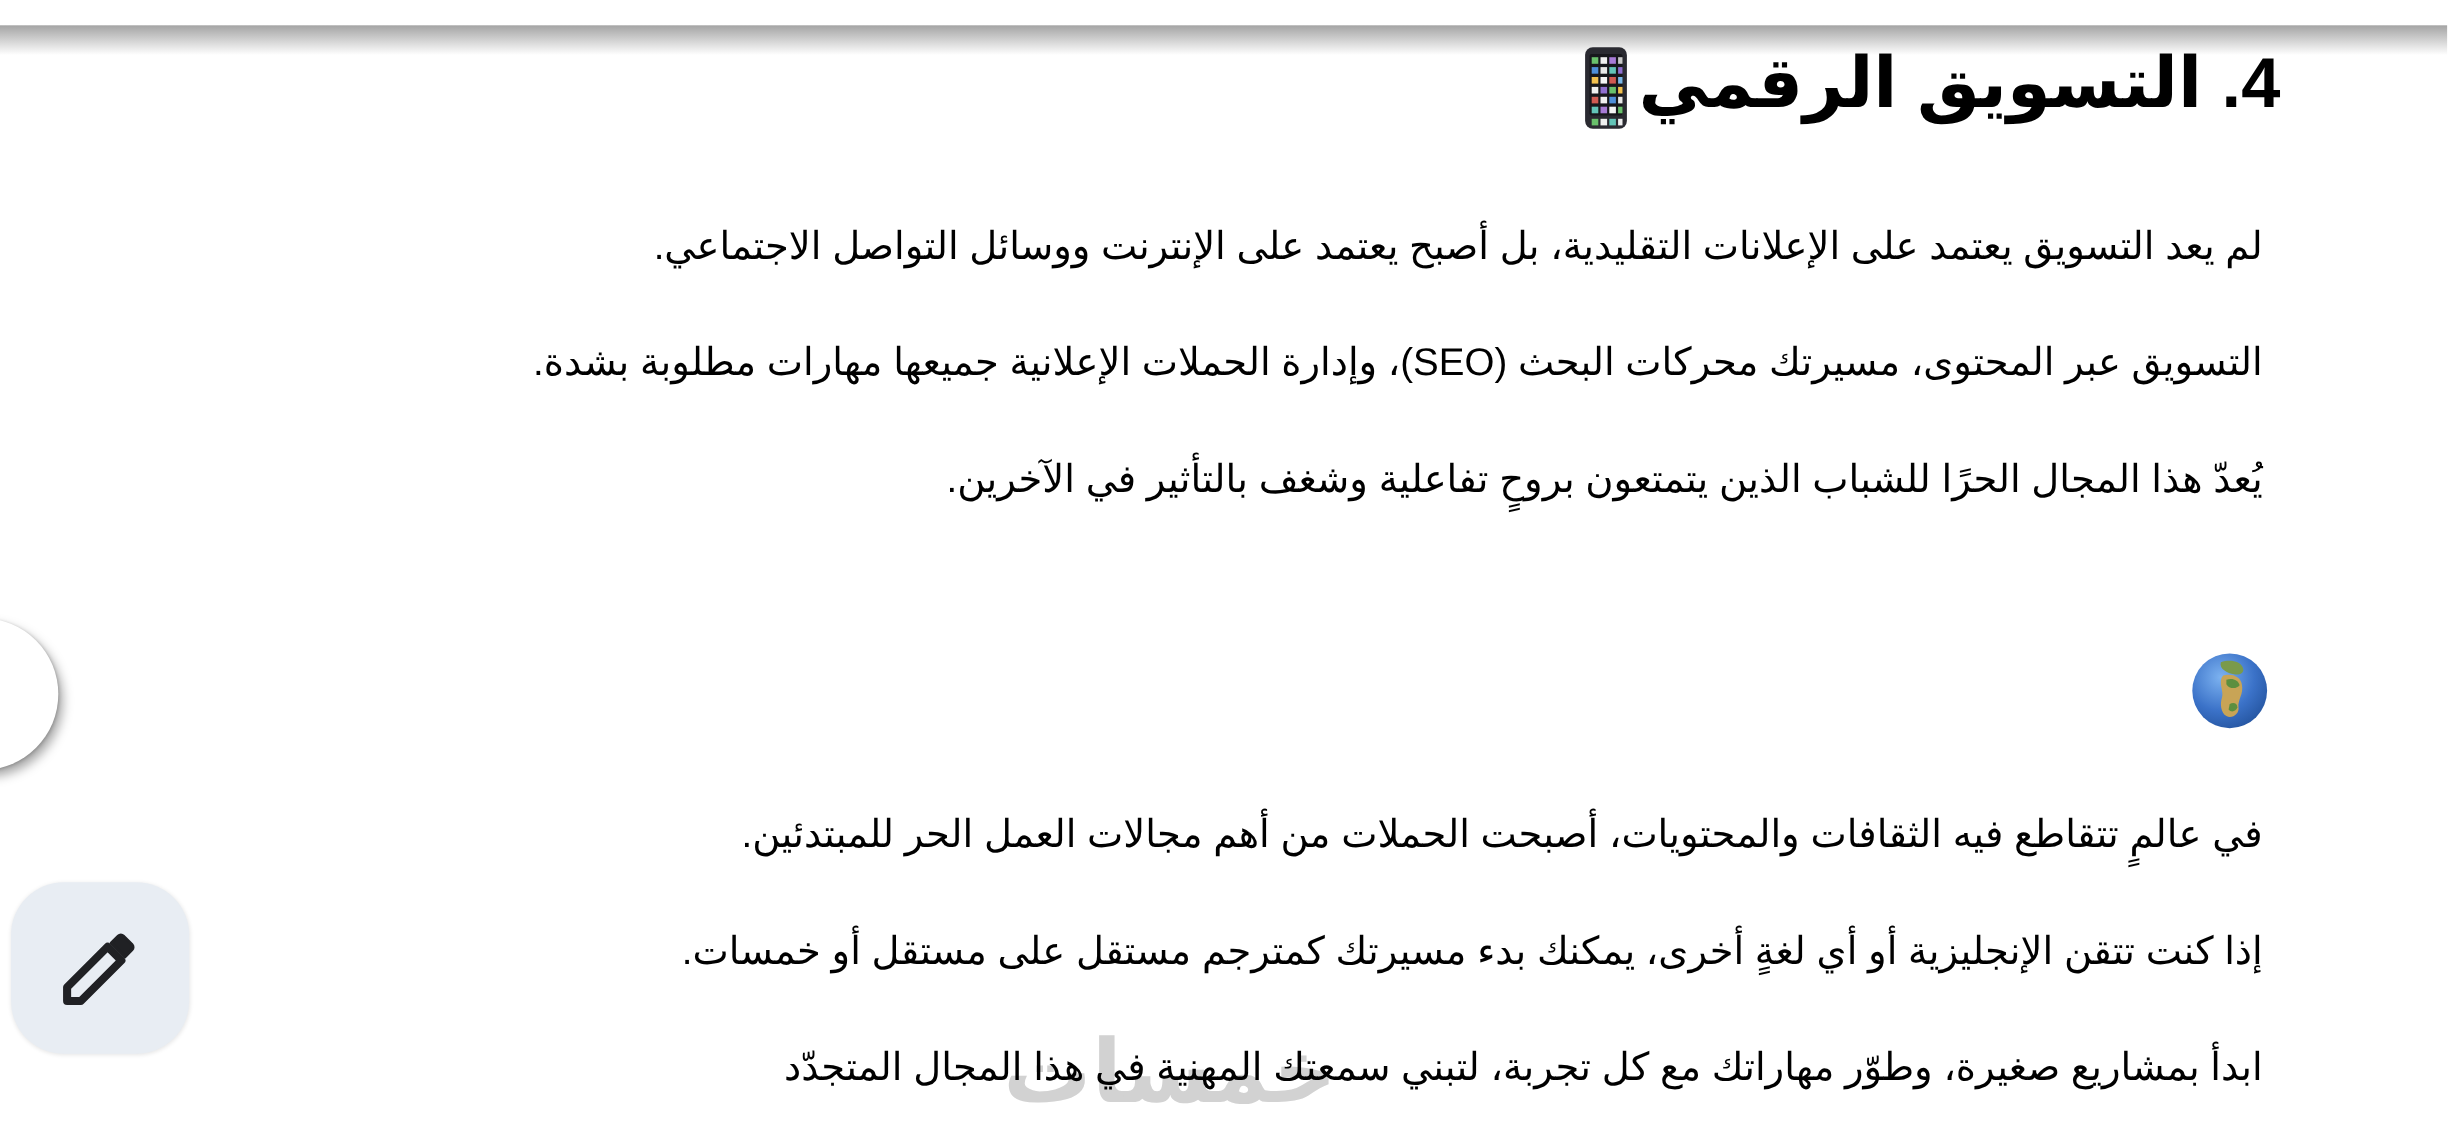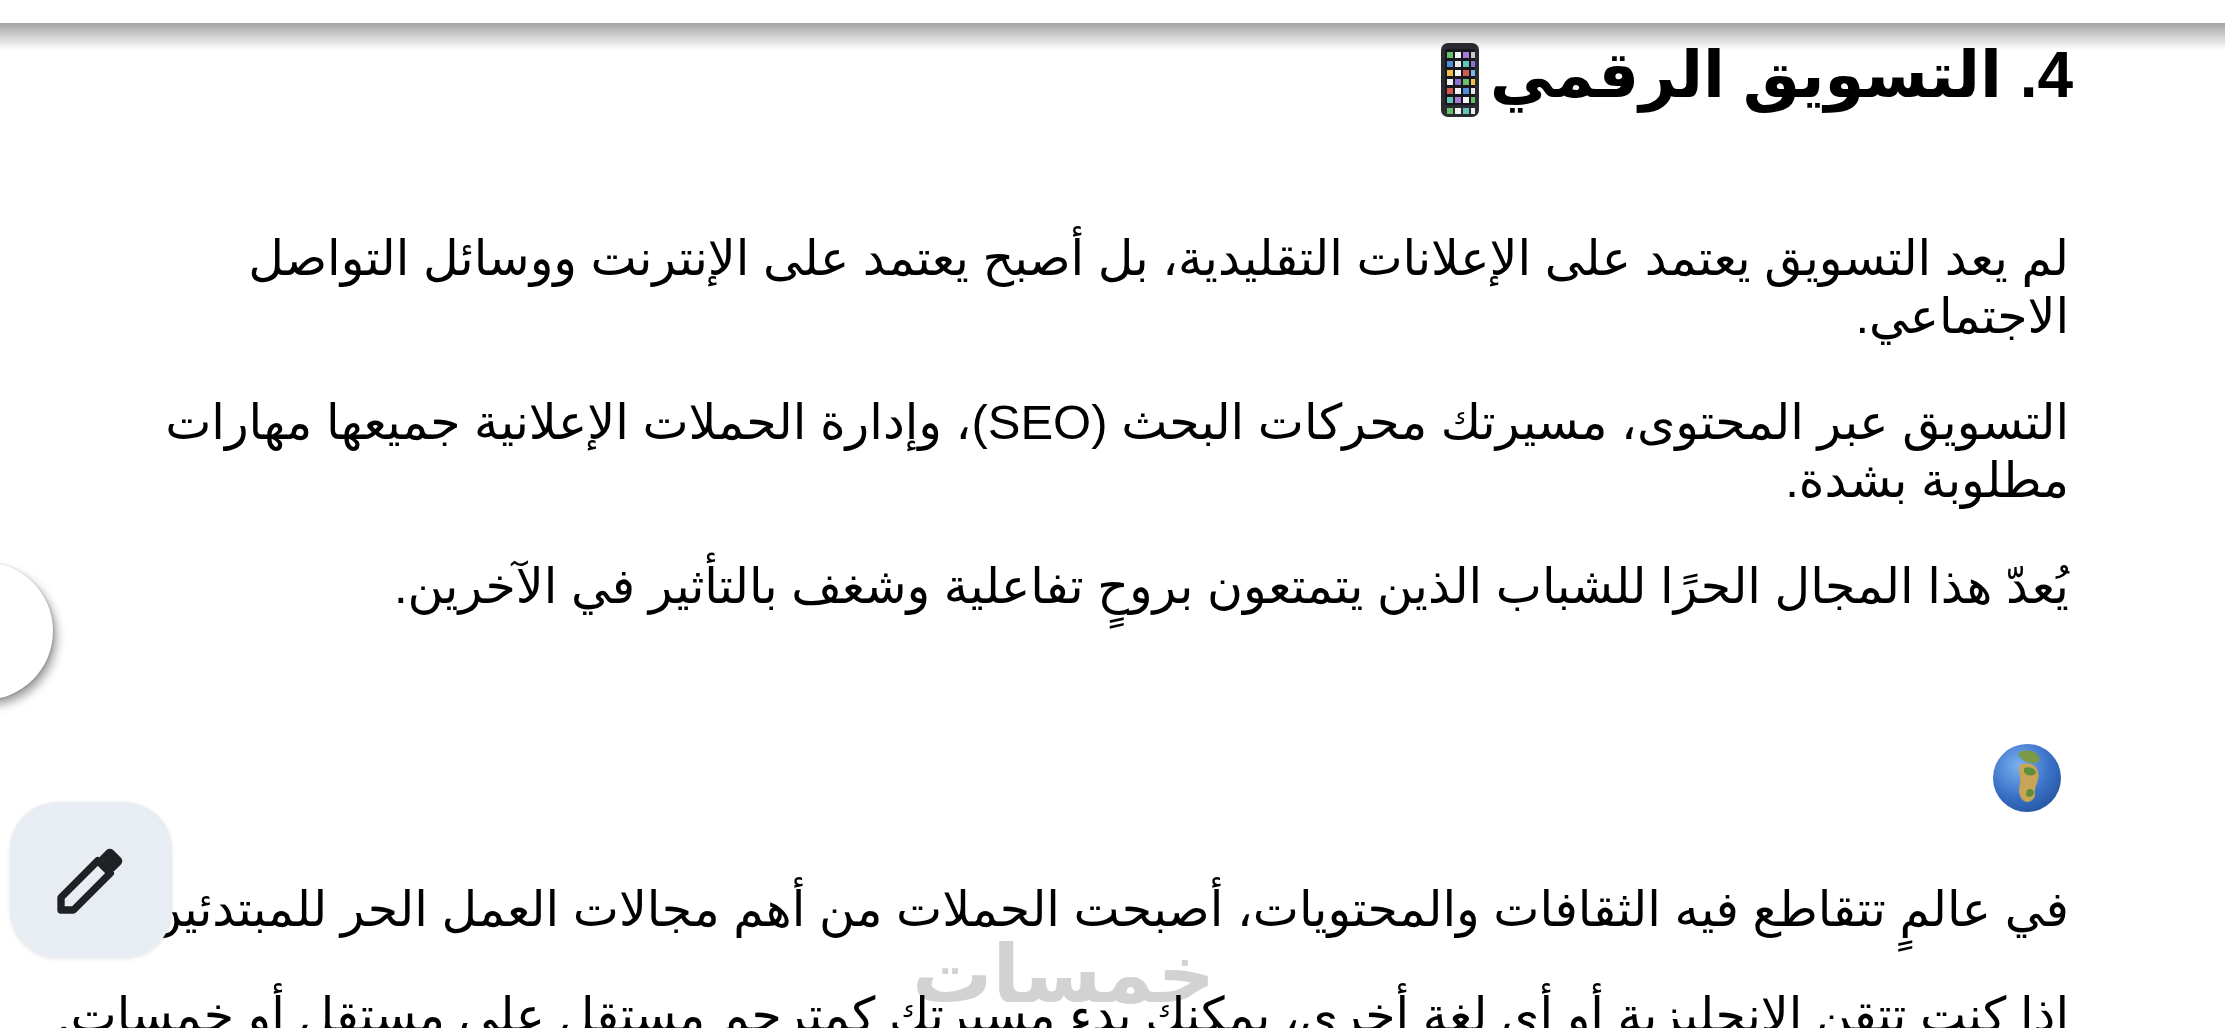--- a/index.html
+++ b/index.html
@@ -28,26 +28,26 @@
     direction: rtl;
     text-align: right;
     z-index: 2;
   }
   .sec-heading {
     font-size: 64px;
     font-weight: bold;
     line-height: 86px;
     margin: 0;
   }
-  .sec-heading.first { margin-top: 32px; margin-bottom: 111px; }
+  .sec-heading.first { margin-top: 32px; margin-bottom: 77px; }
   .sec-heading.second { margin-top: 115px; margin-bottom: 64px; }
   .content p {
-    font-size: 49px;
+    font-size: 35px;
     line-height: 58px;
-    margin: 0 4px 48px 0;
+    margin: 0 16px 48px 0;
   }
   .emoji-wrap {
     display: inline-block;
     vertical-align: middle;
     margin-right: 10px;  
     line-height: 0;
   }
 
   
   .watermark {

